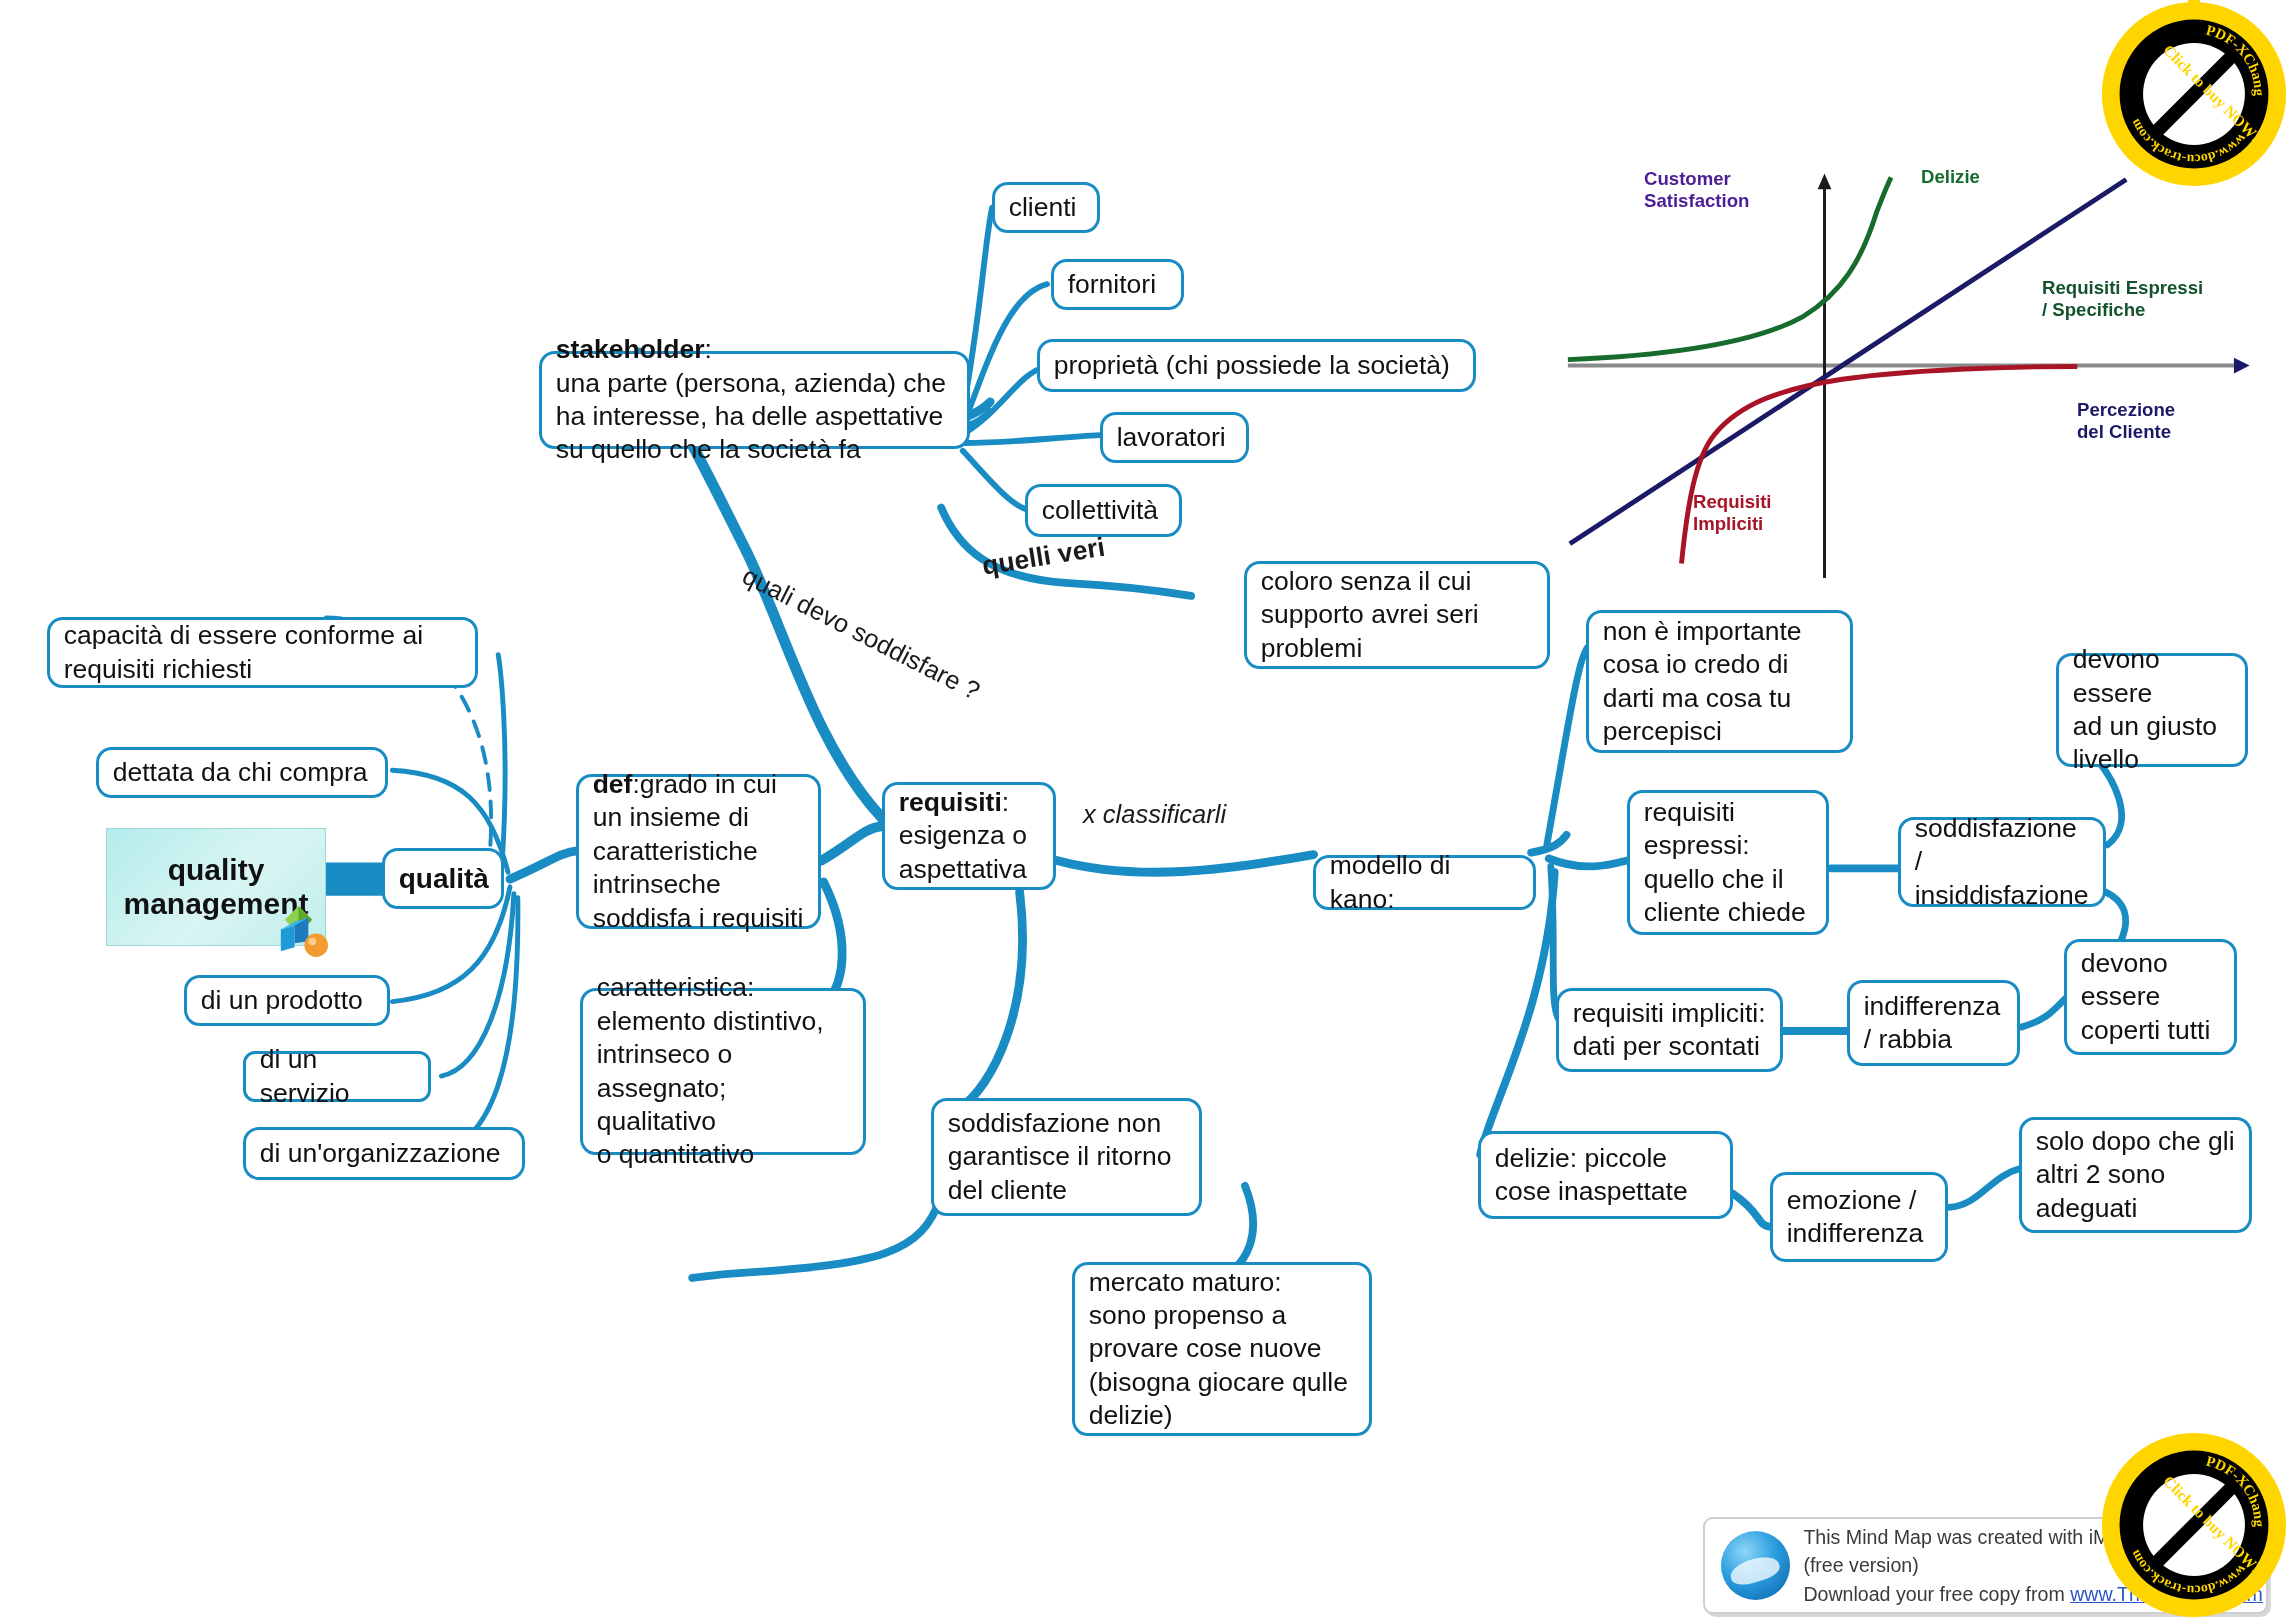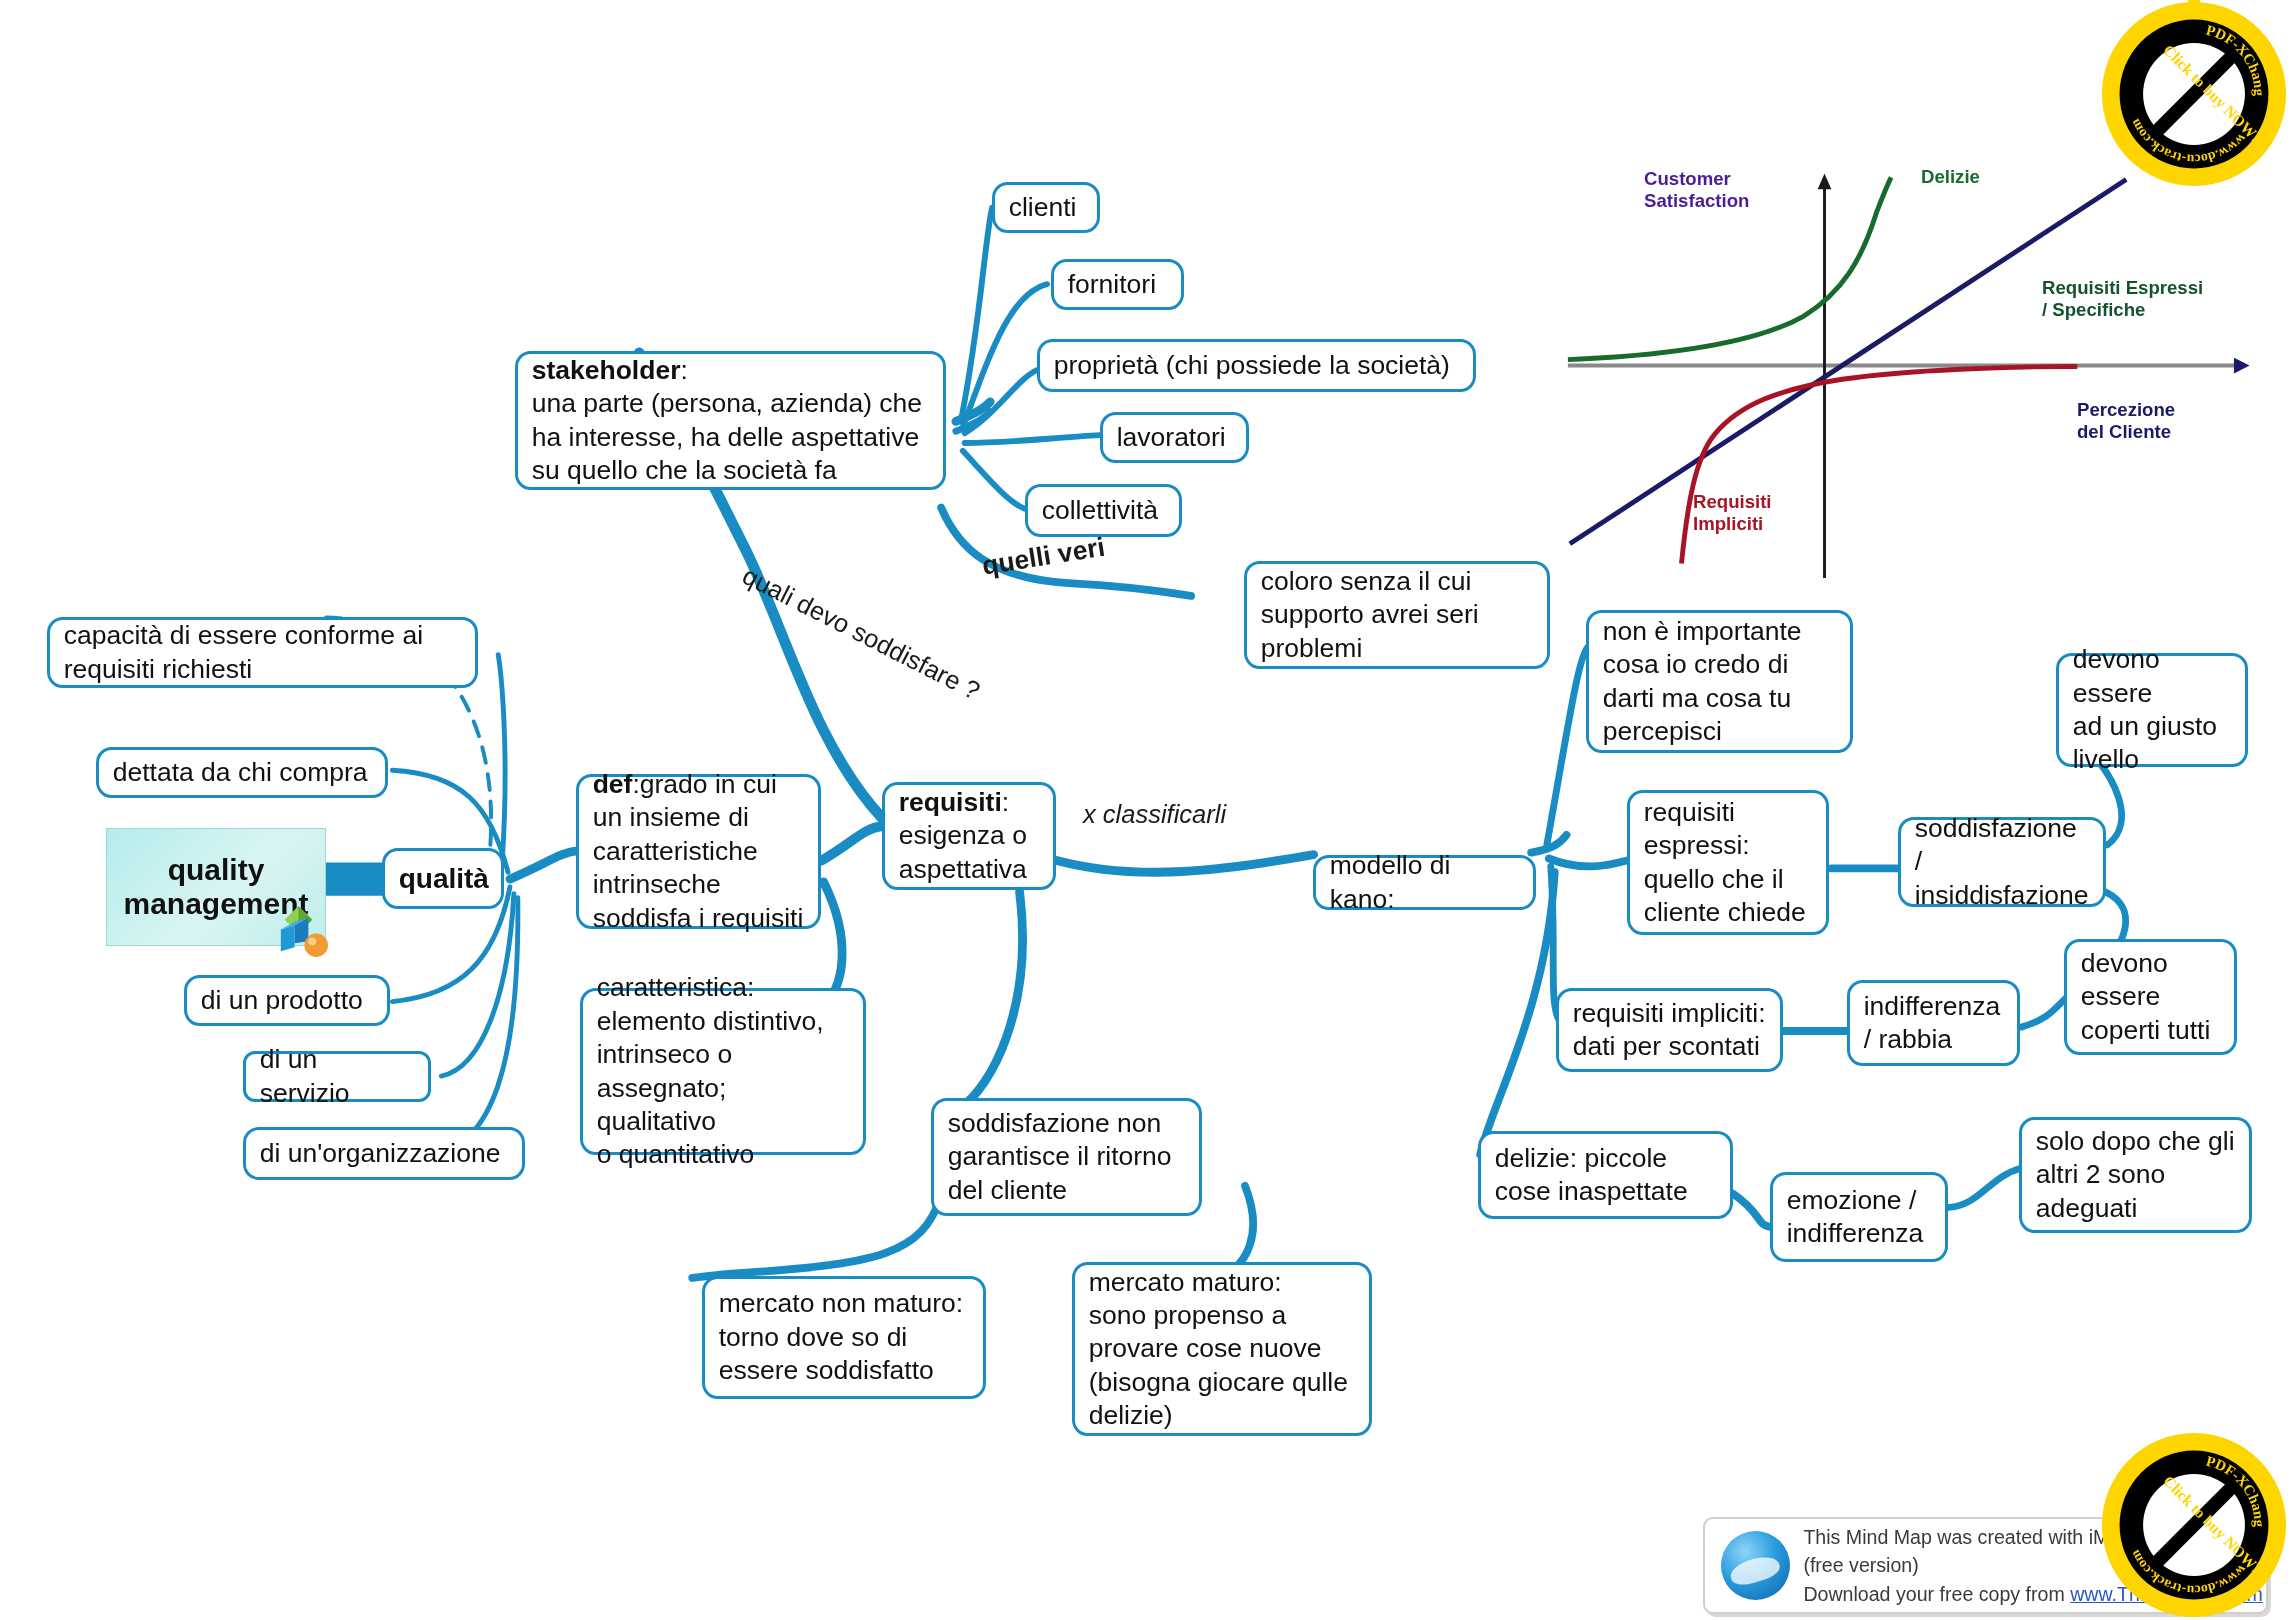--- a/index.html
+++ b/index.html
@@ -259,21 +259,21 @@
   </div>
 
   <div class="node" style="left:580px; top:988px; width:286px; height:167px;">
     <span class="txt">caratteristica:
 elemento distintivo,
 intrinseco o
 assegnato; qualitativo
 o quantitativo</span>
   </div>
 
-  <div class="node" style="left:515px; top:351px; width:431px; height:139px;">
+  <div class="node" style="left:539px; top:351px; width:431px; height:98px;">
     <span class="txt"><b>stakeholder</b><span>:
 una parte (persona, azienda) che
 ha interesse, ha delle aspettative
 su quello che la società fa</span></span>
   </div>
 
   <div class="node" style="left:992px; top:182px; width:108px; height:51px;">
     <span class="txt">clienti</span>
   </div>
 
@@ -377,25 +377,20 @@
 altri 2 sono
 adeguati</span>
   </div>
 
   <div class="node" style="left:931px; top:1098px; width:271px; height:118px;">
     <span class="txt">soddisfazione non
 garantisce il ritorno
 del cliente</span>
   </div>
 
-  <div class="node" style="left:702px; top:1276px; width:284px; height:123px;">
-    <span class="txt">mercato non maturo:
-torno dove so di
-essere soddisfatto</span>
-  </div>
 
   <div class="node" style="left:1072px; top:1262px; width:300px; height:174px;">
     <span class="txt">mercato maturo:
 sono propenso a
 provare cose nuove
 (bisogna giocare qulle
 delizie)</span>
   </div>
 
   <div id="kano">

